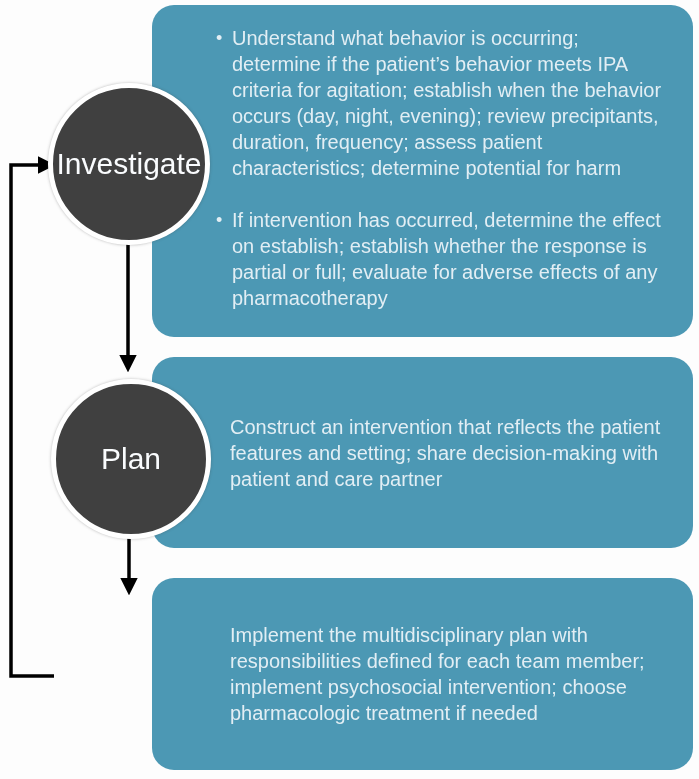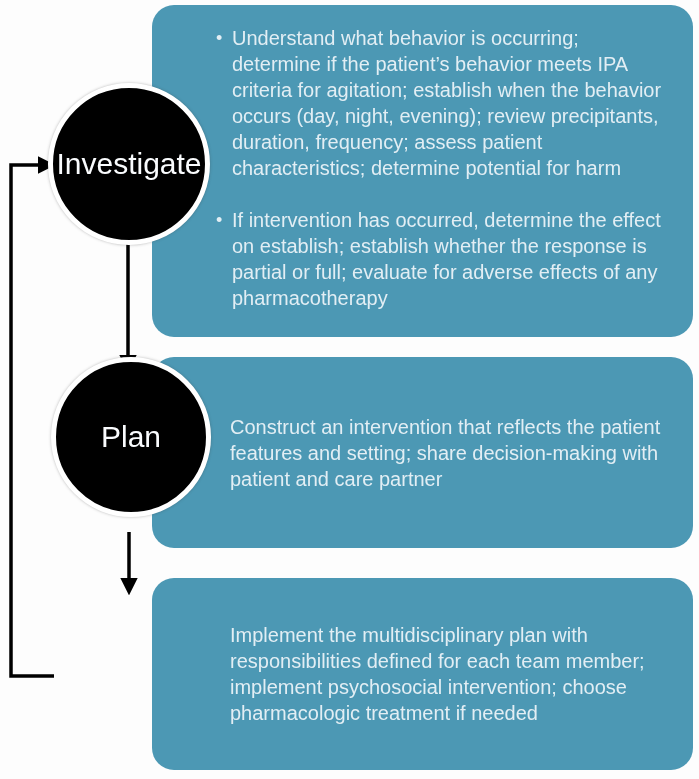--- a/index.html
+++ b/index.html
@@ -71,39 +71,39 @@
   .bullet-text {
     flex: 1 1 auto;
     max-width: 440px;
   }
   .plain-text {
     max-width: 442px;
   }
   .circle {
     position: absolute;
     border-radius: 50%;
-    background: #000000;
+    background: #404040;
     border: 5px solid #ffffff;
     box-shadow: 0 0 3px rgba(60,60,60,0.35);
     display: flex;
     align-items: center;
     justify-content: center;
     color: #fafcfe;
     font-size: 30px;
     z-index: 2;
   }
   .circle-investigate {
     left: 48px;
     top: 83px;
     width: 152px;
     height: 152px;
   }
   .circle-plan {
     left: 51px;
-    top: 357px;
+    top: 379px;
     width: 150px;
     height: 150px;
   }
   .circle-act {
     left: 50px;
     top: 596px;
     width: 150px;
     height: 150px;
   }
   .circle-label {

